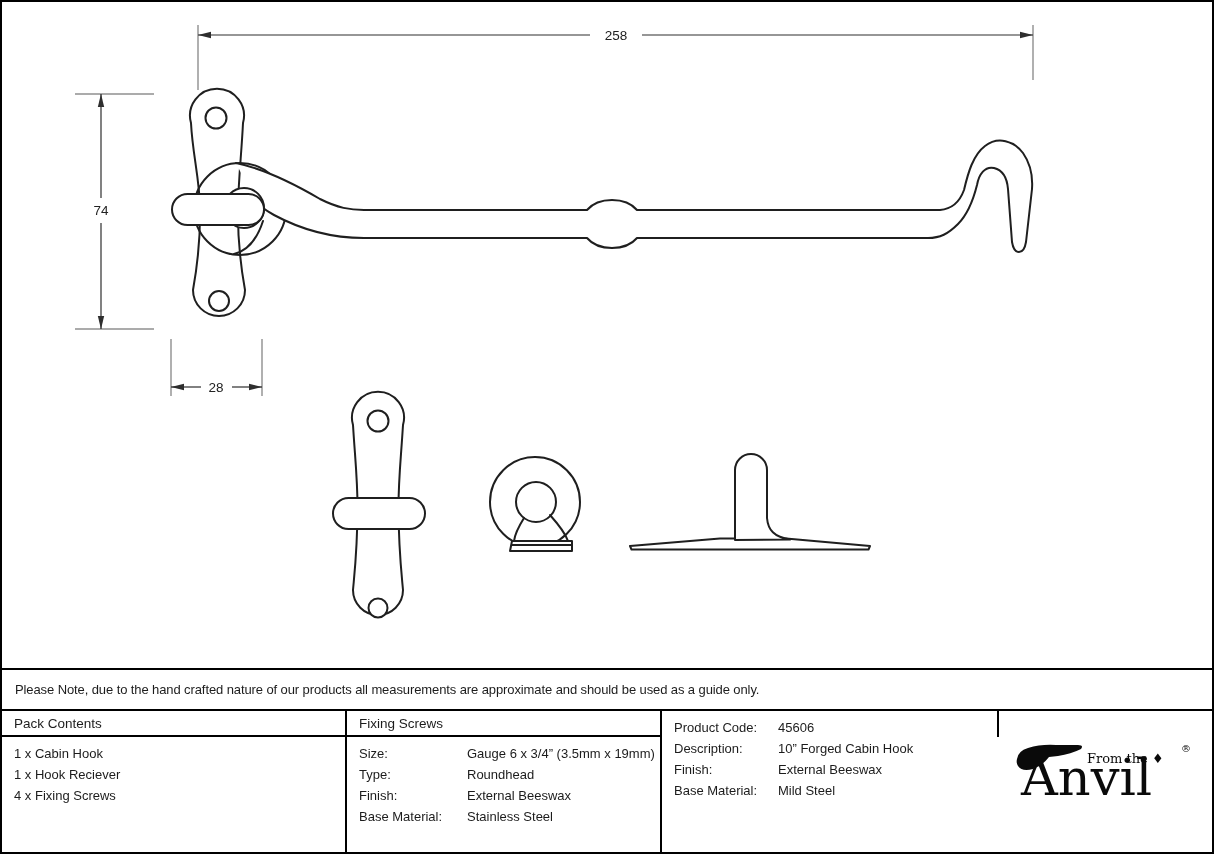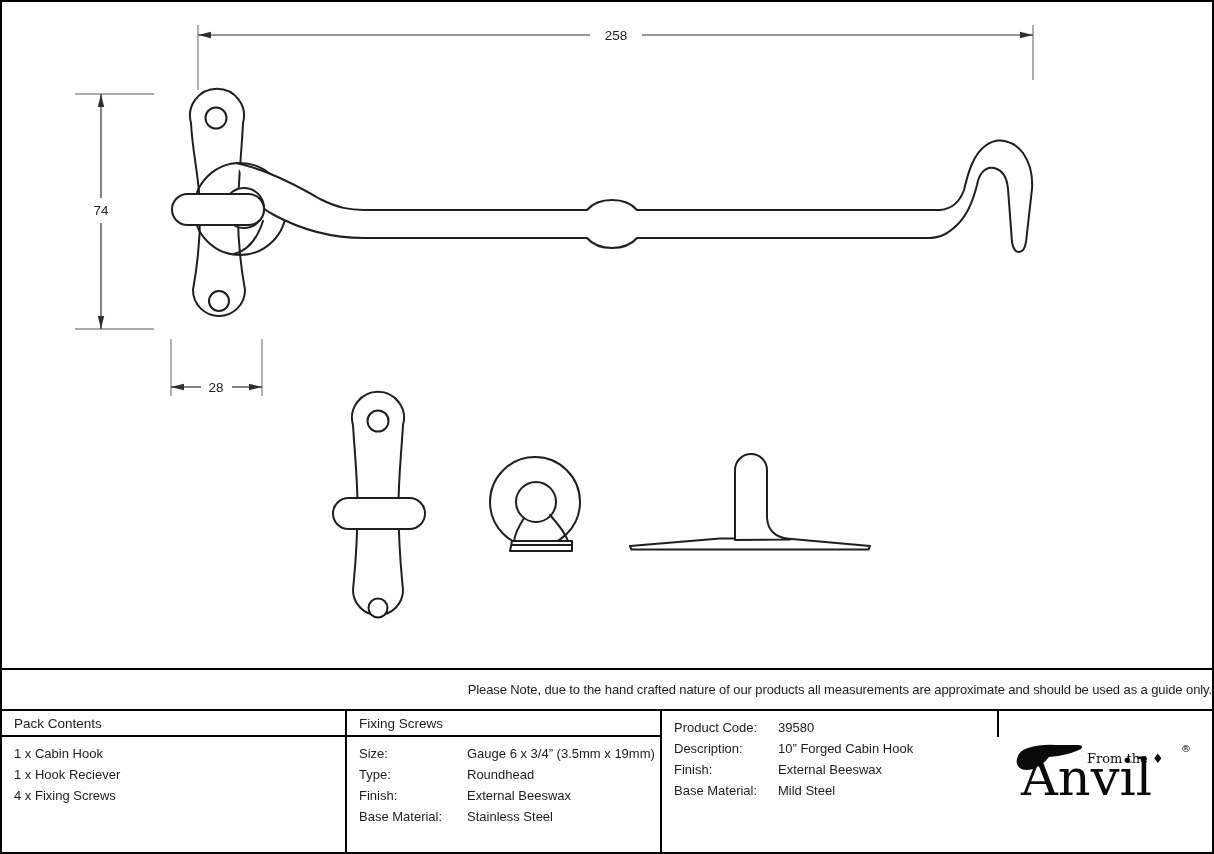--- a/index.html
+++ b/index.html
@@ -5,21 +5,21 @@
   html,body{margin:0;padding:0;background:#e8e8e8;}
   .page{
     position:relative;width:1214px;height:854px;background:#fff;
     border:2px solid #000;box-sizing:border-box;overflow:hidden;
     font-family:"Liberation Sans",sans-serif;color:#1c1c1c;
   }
   .drawing-area{position:absolute;left:0;top:0;width:1210px;height:666px;}
   .info{position:absolute;left:0;top:666px;width:1210px;}
   .note-row{
     height:41px;border-top:2px solid #000;box-sizing:border-box;
-    display:flex;align-items:center;padding-left:13px;font-size:13px;letter-spacing:-0.1px;justify-content:flex-end;
+    display:flex;align-items:center;padding-left:13px;font-size:13px;letter-spacing:-0.1px;
   }
   .info-table{
     display:grid;grid-template-columns:345px 315px 337px 1fr;
     grid-template-rows:26px 1fr;border-top:2px solid #000;height:143px;box-sizing:border-box;
   }
   .hcell{
     border-right:2px solid #000;border-bottom:2px solid #000;
     display:flex;align-items:center;padding-left:12px;font-size:13.5px;
   }
   .bcell{border-right:2px solid #000;padding:6px 0 1px 12px;font-size:13px;}
@@ -172,21 +172,21 @@
                      Q 26 22 17 25 Q 6 28 2 22 Q 0 19 1 15 Z"></path>
           </svg>
           <span class="logo-from">From the ♦</span>
           <span class="logo-reg">®</span>
         </div>
       </div>
 
       <div class="bcell">
         <div class="trow">
           <span class="tlabel-pi">Product Code:</span>
-          <span>39580</span>
+          <span>45606</span>
         </div>
         <div class="trow">
           <span class="tlabel-pi">Description:</span>
           <span>10” Forged Cabin Hook</span>
         </div>
         <div class="trow">
           <span class="tlabel-pi">Finish:</span>
           <span>External Beeswax</span>
         </div>
         <div class="trow">

